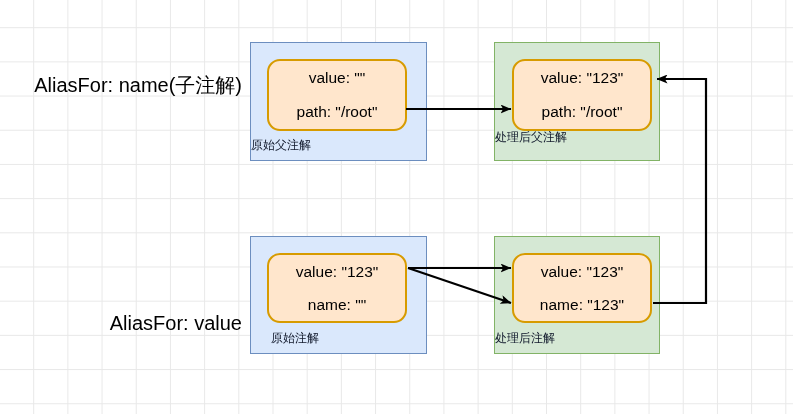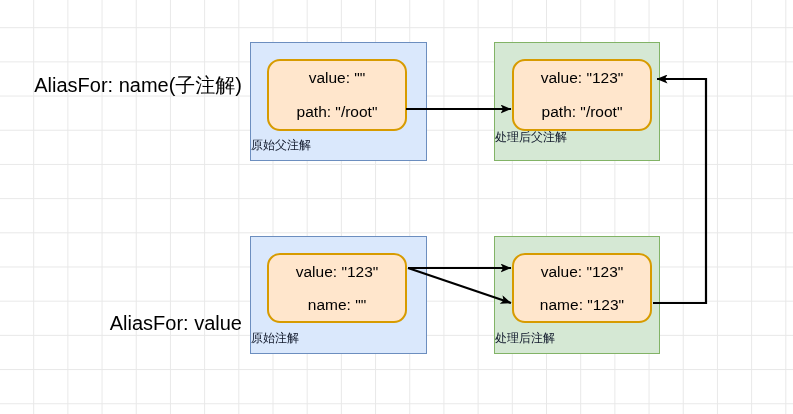--- a/index.html
+++ b/index.html
@@ -102,21 +102,21 @@
 
   <div class="outer-box green" style="left:494px; top:42px; width:166px; height:119px;">
     <div class="outer-label" style="bottom:14px;">处理后父注解</div>
   </div>
   <div class="inner-box" style="left:512px; top:59px; width:140px; height:72px;">
     <div class="inner-line">value: "123"</div>
     <div class="inner-line">path: "/root"</div>
   </div>
 
   <div class="outer-box blue" style="left:250px; top:236px; width:177px; height:118px;">
-    <div class="outer-label" style="bottom:6px;">原始注解</div>
+    <div class="outer-label" style="bottom:6px;margin-left:20px;">原始注解</div>
   </div>
   <div class="inner-box" style="left:267px; top:253px; width:140px; height:70px;">
     <div class="inner-line">value: "123"</div>
     <div class="inner-line">name: ""</div>
   </div>
 
   <div class="outer-box green" style="left:494px; top:236px; width:166px; height:118px;">
     <div class="outer-label" style="bottom:6px;">处理后注解</div>
   </div>
   <div class="inner-box" style="left:512px; top:253px; width:140px; height:70px;">

